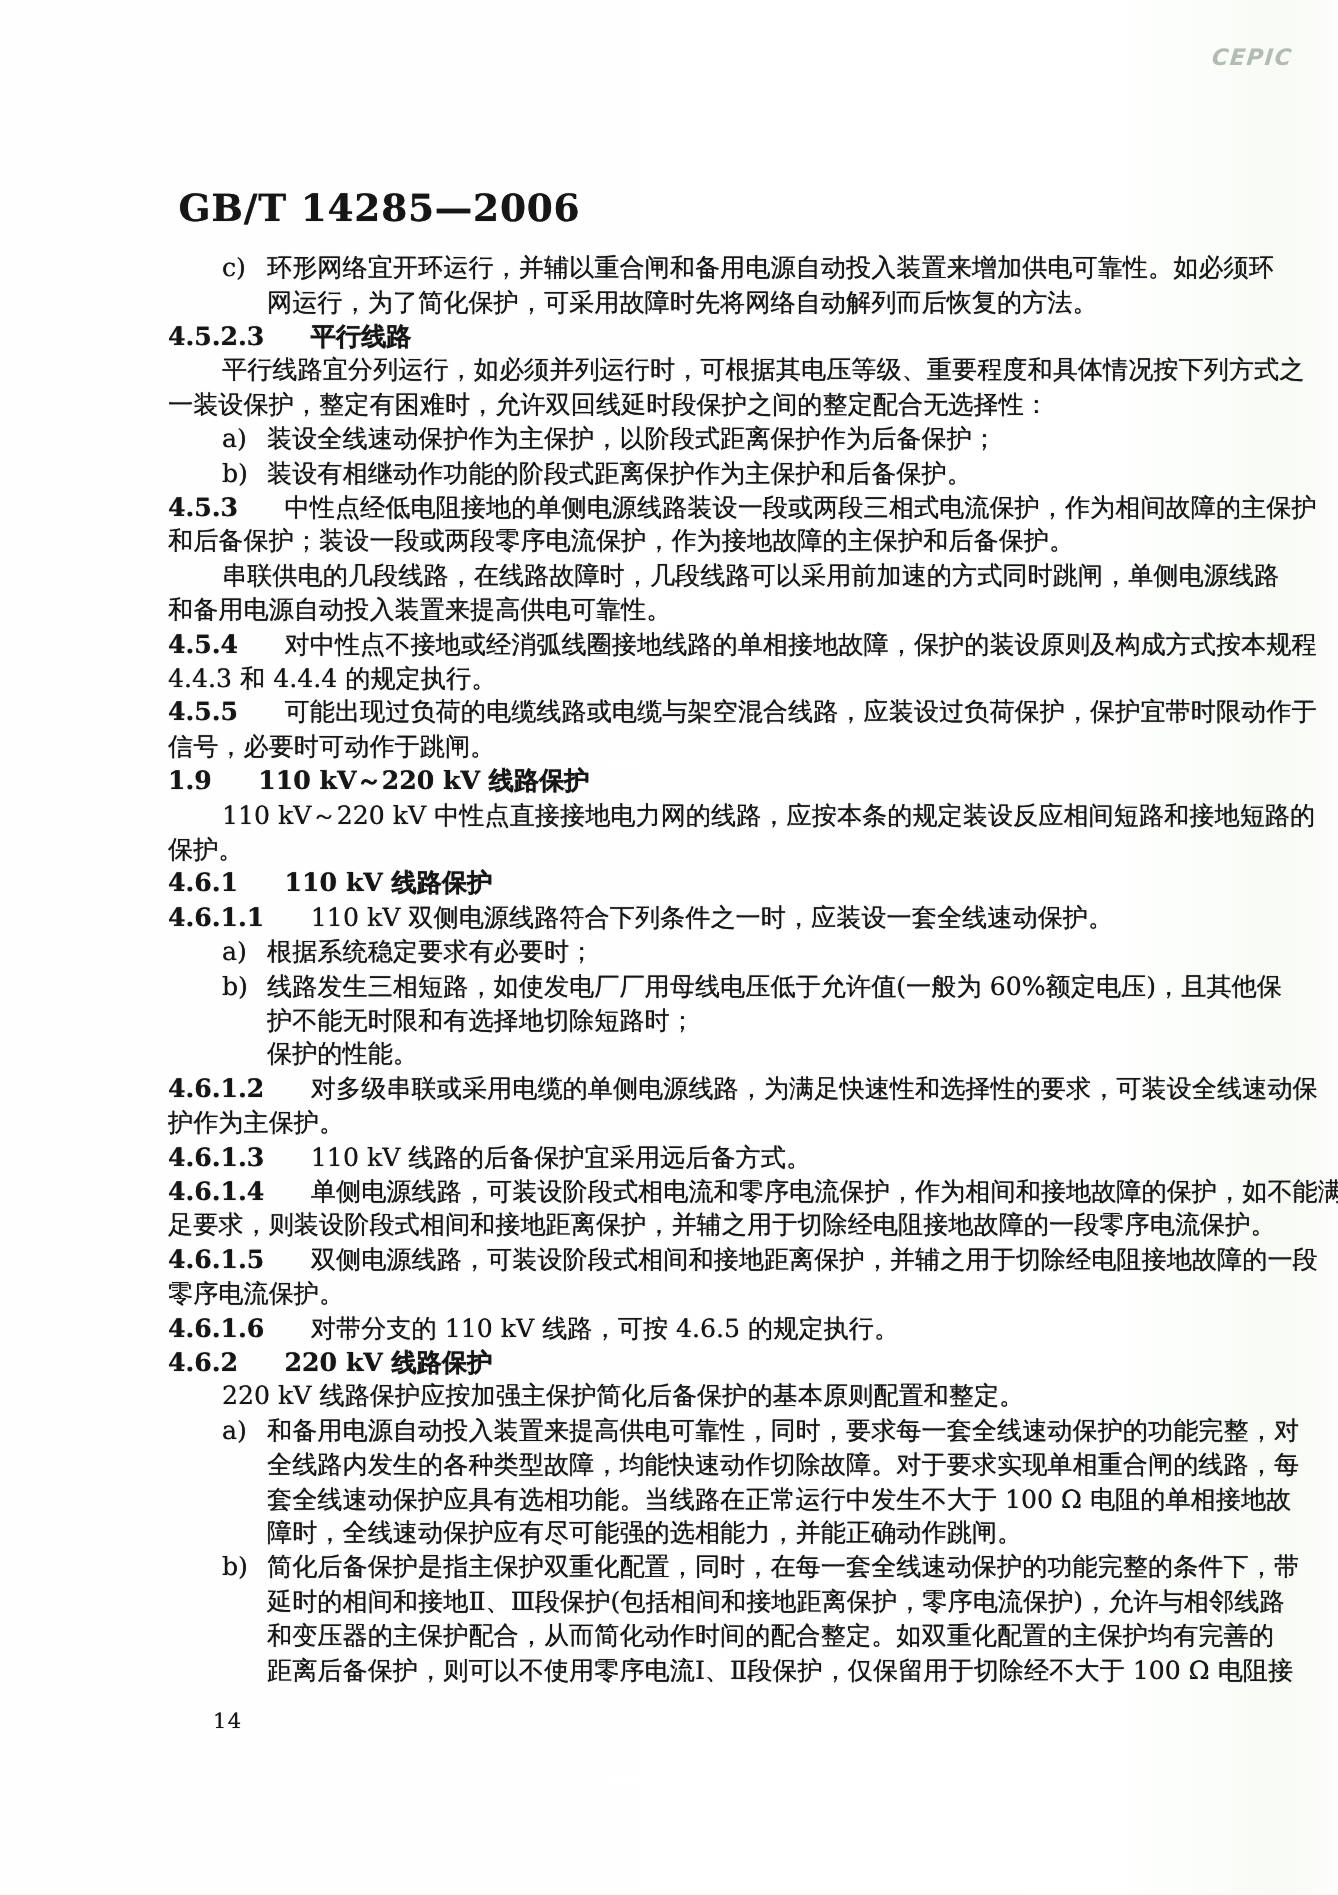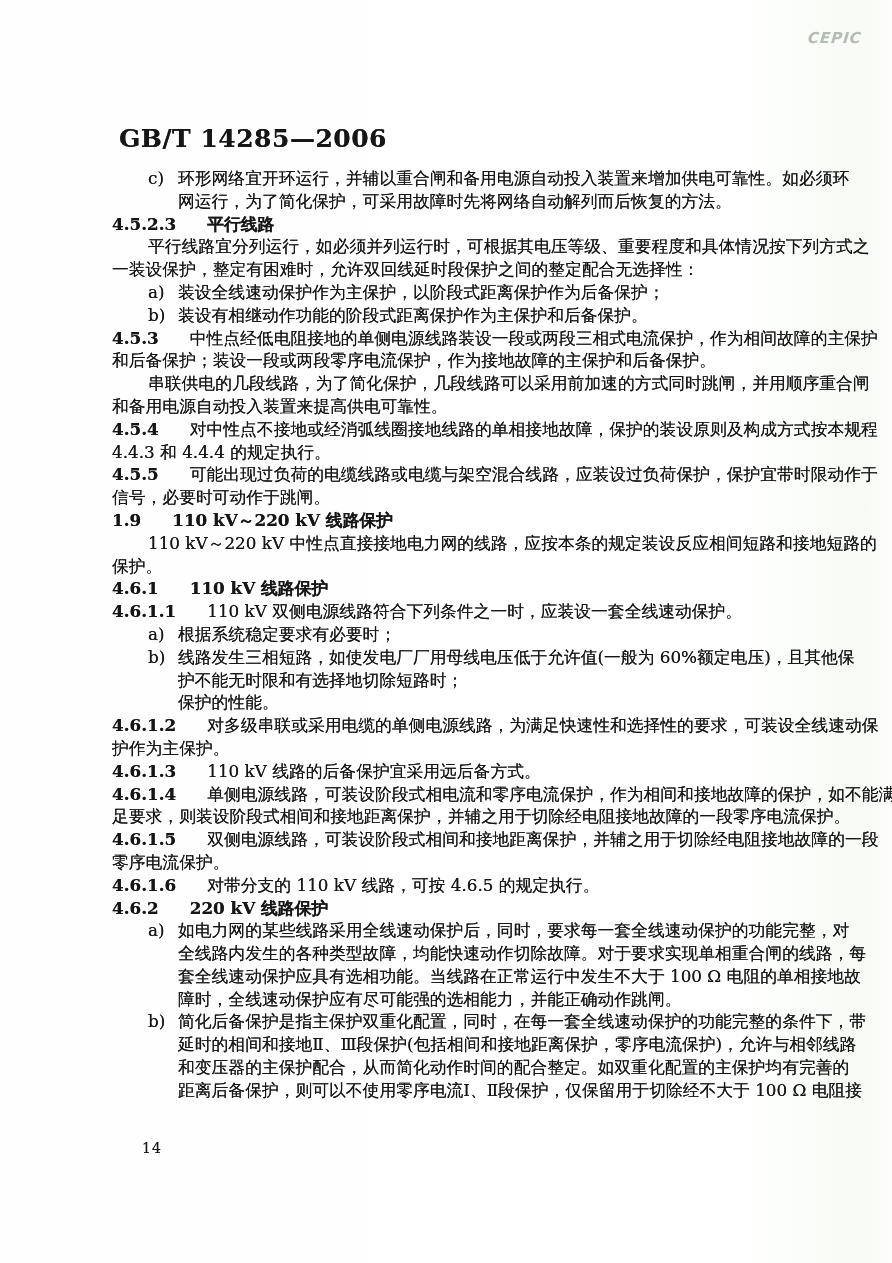--- a/index.html
+++ b/index.html
@@ -51,21 +51,21 @@
   <div class="content">
       <div class="line m1"><span class="lab">c)</span><span class="txt">环形网络宜开环运行，并辅以重合闸和备用电源自动投入装置来增加供电可靠性。如必须环</span></div>
       <div class="line m2"><span class="txt">网运行，为了简化保护，可采用故障时先将网络自动解列而后恢复的方法。</span></div>
       <div class="line m0 bold"><span class="num">4.5.2.3</span><span class="txt">平行线路</span></div>
       <div class="line m1"><span class="txt">平行线路宜分列运行，如必须并列运行时，可根据其电压等级、重要程度和具体情况按下列方式之</span></div>
       <div class="line m0"><span class="txt">一装设保护，整定有困难时，允许双回线延时段保护之间的整定配合无选择性：</span></div>
       <div class="line m1"><span class="lab">a)</span><span class="txt">装设全线速动保护作为主保护，以阶段式距离保护作为后备保护；</span></div>
       <div class="line m1"><span class="lab">b)</span><span class="txt">装设有相继动作功能的阶段式距离保护作为主保护和后备保护。</span></div>
       <div class="line m0"><span class="num">4.5.3</span><span class="txt">中性点经低电阻接地的单侧电源线路装设一段或两段三相式电流保护，作为相间故障的主保护</span></div>
       <div class="line m0"><span class="txt">和后备保护；装设一段或两段零序电流保护，作为接地故障的主保护和后备保护。</span></div>
-      <div class="line m1"><span class="txt">串联供电的几段线路，为了简化保护，几段线路可以采用前加速的方式同时跳闸，并用顺序重合闸</span></div>
+      <div class="line m1"><span class="txt">串联供电的几段线路，在线路故障时，几段线路可以采用前加速的方式同时跳闸，单侧电源线路</span></div>
       <div class="line m0"><span class="txt">和备用电源自动投入装置来提高供电可靠性。</span></div>
       <div class="line m0"><span class="num">4.5.4</span><span class="txt">对中性点不接地或经消弧线圈接地线路的单相接地故障，保护的装设原则及构成方式按本规程</span></div>
       <div class="line m0"><span class="txt">4.4.3 和 4.4.4 的规定执行。</span></div>
       <div class="line m0"><span class="num">4.5.5</span><span class="txt">可能出现过负荷的电缆线路或电缆与架空混合线路，应装设过负荷保护，保护宜带时限动作于</span></div>
       <div class="line m0"><span class="txt">信号，必要时可动作于跳闸。</span></div>
       <div class="line m0 bold"><span class="num">1.9</span><span class="txt">110 kV～220 kV 线路保护</span></div>
       <div class="line m1"><span class="txt">110 kV～220 kV 中性点直接接地电力网的线路，应按本条的规定装设反应相间短路和接地短路的</span></div>
       <div class="line m0"><span class="txt">保护。</span></div>
       <div class="line m0 bold"><span class="num">4.6.1</span><span class="txt">110 kV 线路保护</span></div>
       <div class="line m0"><span class="num">4.6.1.1</span><span class="txt">110 kV 双侧电源线路符合下列条件之一时，应装设一套全线速动保护。</span></div>
@@ -75,21 +75,22 @@
       <div class="line m2"><span class="txt">保护的性能。</span></div>
       <div class="line m0"><span class="num">4.6.1.2</span><span class="txt">对多级串联或采用电缆的单侧电源线路，为满足快速性和选择性的要求，可装设全线速动保</span></div>
       <div class="line m0"><span class="txt">护作为主保护。</span></div>
       <div class="line m0"><span class="num">4.6.1.3</span><span class="txt">110 kV 线路的后备保护宜采用远后备方式。</span></div>
       <div class="line m0"><span class="num">4.6.1.4</span><span class="txt">单侧电源线路，可装设阶段式相电流和零序电流保护，作为相间和接地故障的保护，如不能满</span></div>
       <div class="line m0"><span class="txt">足要求，则装设阶段式相间和接地距离保护，并辅之用于切除经电阻接地故障的一段零序电流保护。</span></div>
       <div class="line m0"><span class="num">4.6.1.5</span><span class="txt">双侧电源线路，可装设阶段式相间和接地距离保护，并辅之用于切除经电阻接地故障的一段</span></div>
       <div class="line m0"><span class="txt">零序电流保护。</span></div>
       <div class="line m0"><span class="num">4.6.1.6</span><span class="txt">对带分支的 110 kV 线路，可按 4.6.5 的规定执行。</span></div>
       <div class="line m0 bold"><span class="num">4.6.2</span><span class="txt">220 kV 线路保护</span></div>
-      <div class="line m1"><span class="lab">a)</span><span class="txt">如电力网的某些线路采用全线速动保护后，同时，要求每一套全线速动保护的功能完整，对</span></div>
+      <div class="line m1"><span class="txt">220 kV 线路保护应按加强主保护简化后备保护的基本原则配置和整定。</span></div>
+      <div class="line m1"><span class="lab">a)</span><span class="txt">和备用电源自动投入装置来提高供电可靠性，同时，要求每一套全线速动保护的功能完整，对</span></div>
       <div class="line m2"><span class="txt">全线路内发生的各种类型故障，均能快速动作切除故障。对于要求实现单相重合闸的线路，每</span></div>
       <div class="line m2"><span class="txt">套全线速动保护应具有选相功能。当线路在正常运行中发生不大于 100 Ω 电阻的单相接地故</span></div>
       <div class="line m2"><span class="txt">障时，全线速动保护应有尽可能强的选相能力，并能正确动作跳闸。</span></div>
       <div class="line m1"><span class="lab">b)</span><span class="txt">简化后备保护是指主保护双重化配置，同时，在每一套全线速动保护的功能完整的条件下，带</span></div>
       <div class="line m2"><span class="txt">延时的相间和接地Ⅱ、Ⅲ段保护(包括相间和接地距离保护，零序电流保护)，允许与相邻线路</span></div>
       <div class="line m2"><span class="txt">和变压器的主保护配合，从而简化动作时间的配合整定。如双重化配置的主保护均有完善的</span></div>
       <div class="line m2"><span class="txt">距离后备保护，则可以不使用零序电流Ⅰ、Ⅱ段保护，仅保留用于切除经不大于 100 Ω 电阻接</span></div>
     </div>
   <div class="pagenum">14</div>
 </div>

